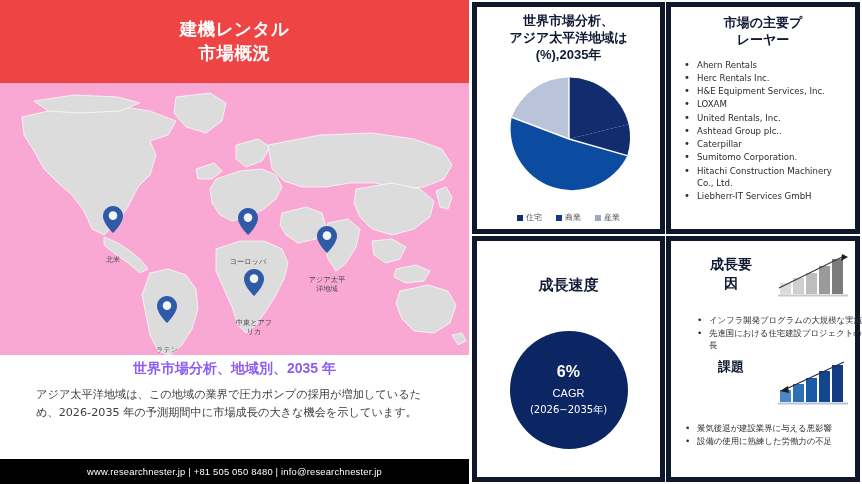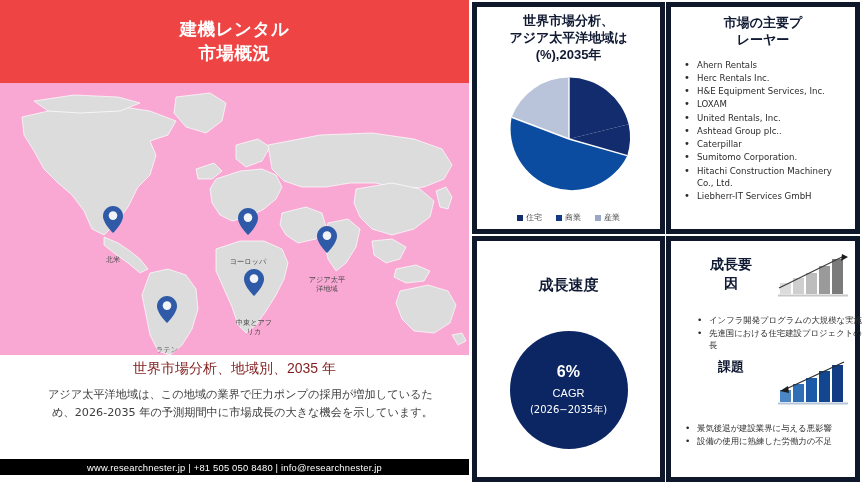--- a/index.html
+++ b/index.html
@@ -35,30 +35,30 @@
   .pin-glyph { position:absolute; transform:translate(-50%,-100%); }
   .pin-label {
     position:absolute; transform:translate(-50%,0);
     font-size:7.2px; color:#4a4a4a; text-align:center;
     line-height:1.25; width:56px; white-space:pre-line;
     font-family:"DejaVu Sans", sans-serif;
   }
 
   #map-caption-title {
     position:absolute; left:0; top:360px; width:469px;
-    text-align:center; font-weight:normal; font-size:14px; color:#7f1d1d;
+    text-align:center; font-weight:bold; font-size:14px; color:#8b5cf6;
   }
   #map-caption-body {
     position:absolute; left:36px; top:386px; width:397px;
-    text-align:right; font-size:11.2px; line-height:1.62; color:#3d3d3d;
+    text-align:left; font-size:11.2px; line-height:1.62; color:#3d3d3d;
     font-family:"DejaVu Sans", sans-serif;
   }
 
   #footer-bar {
-    position:absolute; left:0; top:459px; width:469px; height:16px;
+    position:absolute; left:0; top:459px; width:469px; height:25px;
     background:#000000; color:#ffffff;
     display:flex; align-items:center; justify-content:center;
     font-size:9.4px; letter-spacing:.2px;
   }
 
   
   .panel { position:absolute; background:#fff; border:5px solid #0f172a; }
   #panel-pie      { left:472px; top:2px;   width:193px; height:232px; }
   #panel-players  { left:666px; top:2px;   width:194px; height:232px; }
   #panel-growth   { left:472px; top:236px; width:193px; height:246px; }

